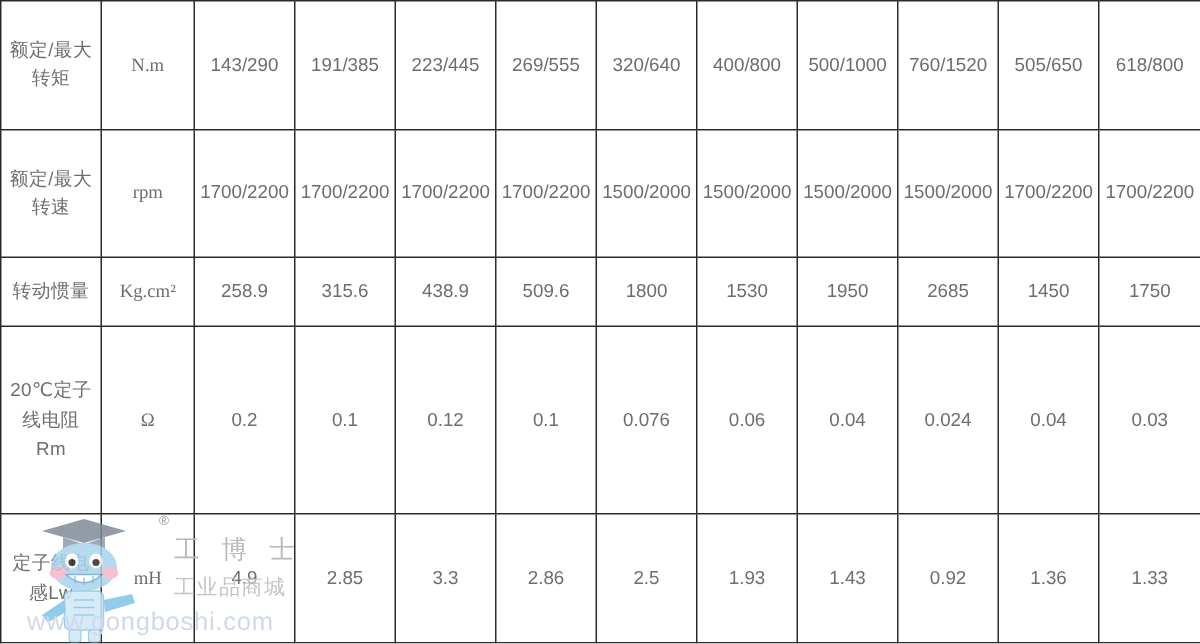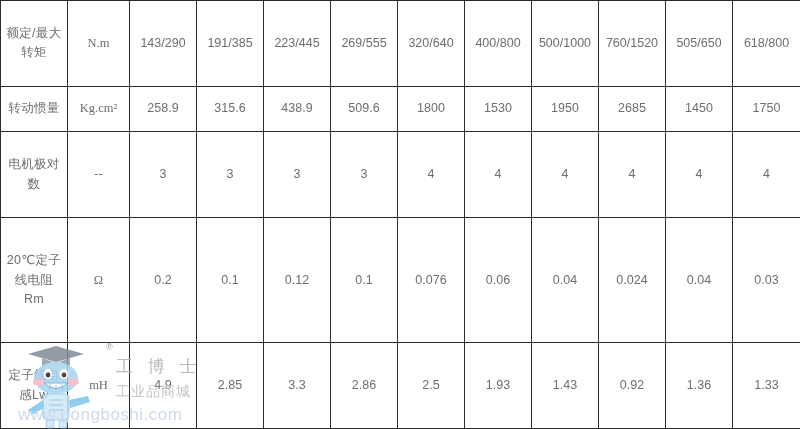--- a/index.html
+++ b/index.html
@@ -100,48 +100,48 @@
           <td class="data-cell">223/445</td>
           <td class="data-cell">269/555</td>
           <td class="data-cell">320/640</td>
           <td class="data-cell">400/800</td>
           <td class="data-cell">500/1000</td>
           <td class="data-cell">760/1520</td>
           <td class="data-cell">505/650</td>
           <td class="data-cell">618/800</td>
         </tr>
         <tr>
+          <td class="label-cell">额定/最大转速</td>
+          <td class="unit-cell">rpm</td>
+          <td class="data-cell">1700/2200</td>
+          <td class="data-cell">1700/2200</td>
+          <td class="data-cell">1700/2200</td>
+          <td class="data-cell">1700/2200</td>
+          <td class="data-cell">1500/2000</td>
+          <td class="data-cell">1500/2000</td>
+          <td class="data-cell">1500/2000</td>
+          <td class="data-cell">1500/2000</td>
+          <td class="data-cell">1700/2200</td>
+          <td class="data-cell">1700/2200</td>
+        </tr>
+        <tr>
           <td class="label-cell">转动惯量</td>
           <td class="unit-cell">Kg.cm²</td>
           <td class="data-cell">258.9</td>
           <td class="data-cell">315.6</td>
           <td class="data-cell">438.9</td>
           <td class="data-cell">509.6</td>
           <td class="data-cell">1800</td>
           <td class="data-cell">1530</td>
           <td class="data-cell">1950</td>
           <td class="data-cell">2685</td>
           <td class="data-cell">1450</td>
           <td class="data-cell">1750</td>
         </tr>
         <tr>
-          <td class="label-cell">电机极对数</td>
-          <td class="unit-cell">--</td>
-          <td class="data-cell">3</td>
-          <td class="data-cell">3</td>
-          <td class="data-cell">3</td>
-          <td class="data-cell">3</td>
-          <td class="data-cell">4</td>
-          <td class="data-cell">4</td>
-          <td class="data-cell">4</td>
-          <td class="data-cell">4</td>
-          <td class="data-cell">4</td>
-          <td class="data-cell">4</td>
-        </tr>
-        <tr>
           <td class="label-cell">20℃定子线电阻Rm</td>
           <td class="unit-cell">Ω</td>
           <td class="data-cell">0.2</td>
           <td class="data-cell">0.1</td>
           <td class="data-cell">0.12</td>
           <td class="data-cell">0.1</td>
           <td class="data-cell">0.076</td>
           <td class="data-cell">0.06</td>
           <td class="data-cell">0.04</td>
           <td class="data-cell">0.024</td>

